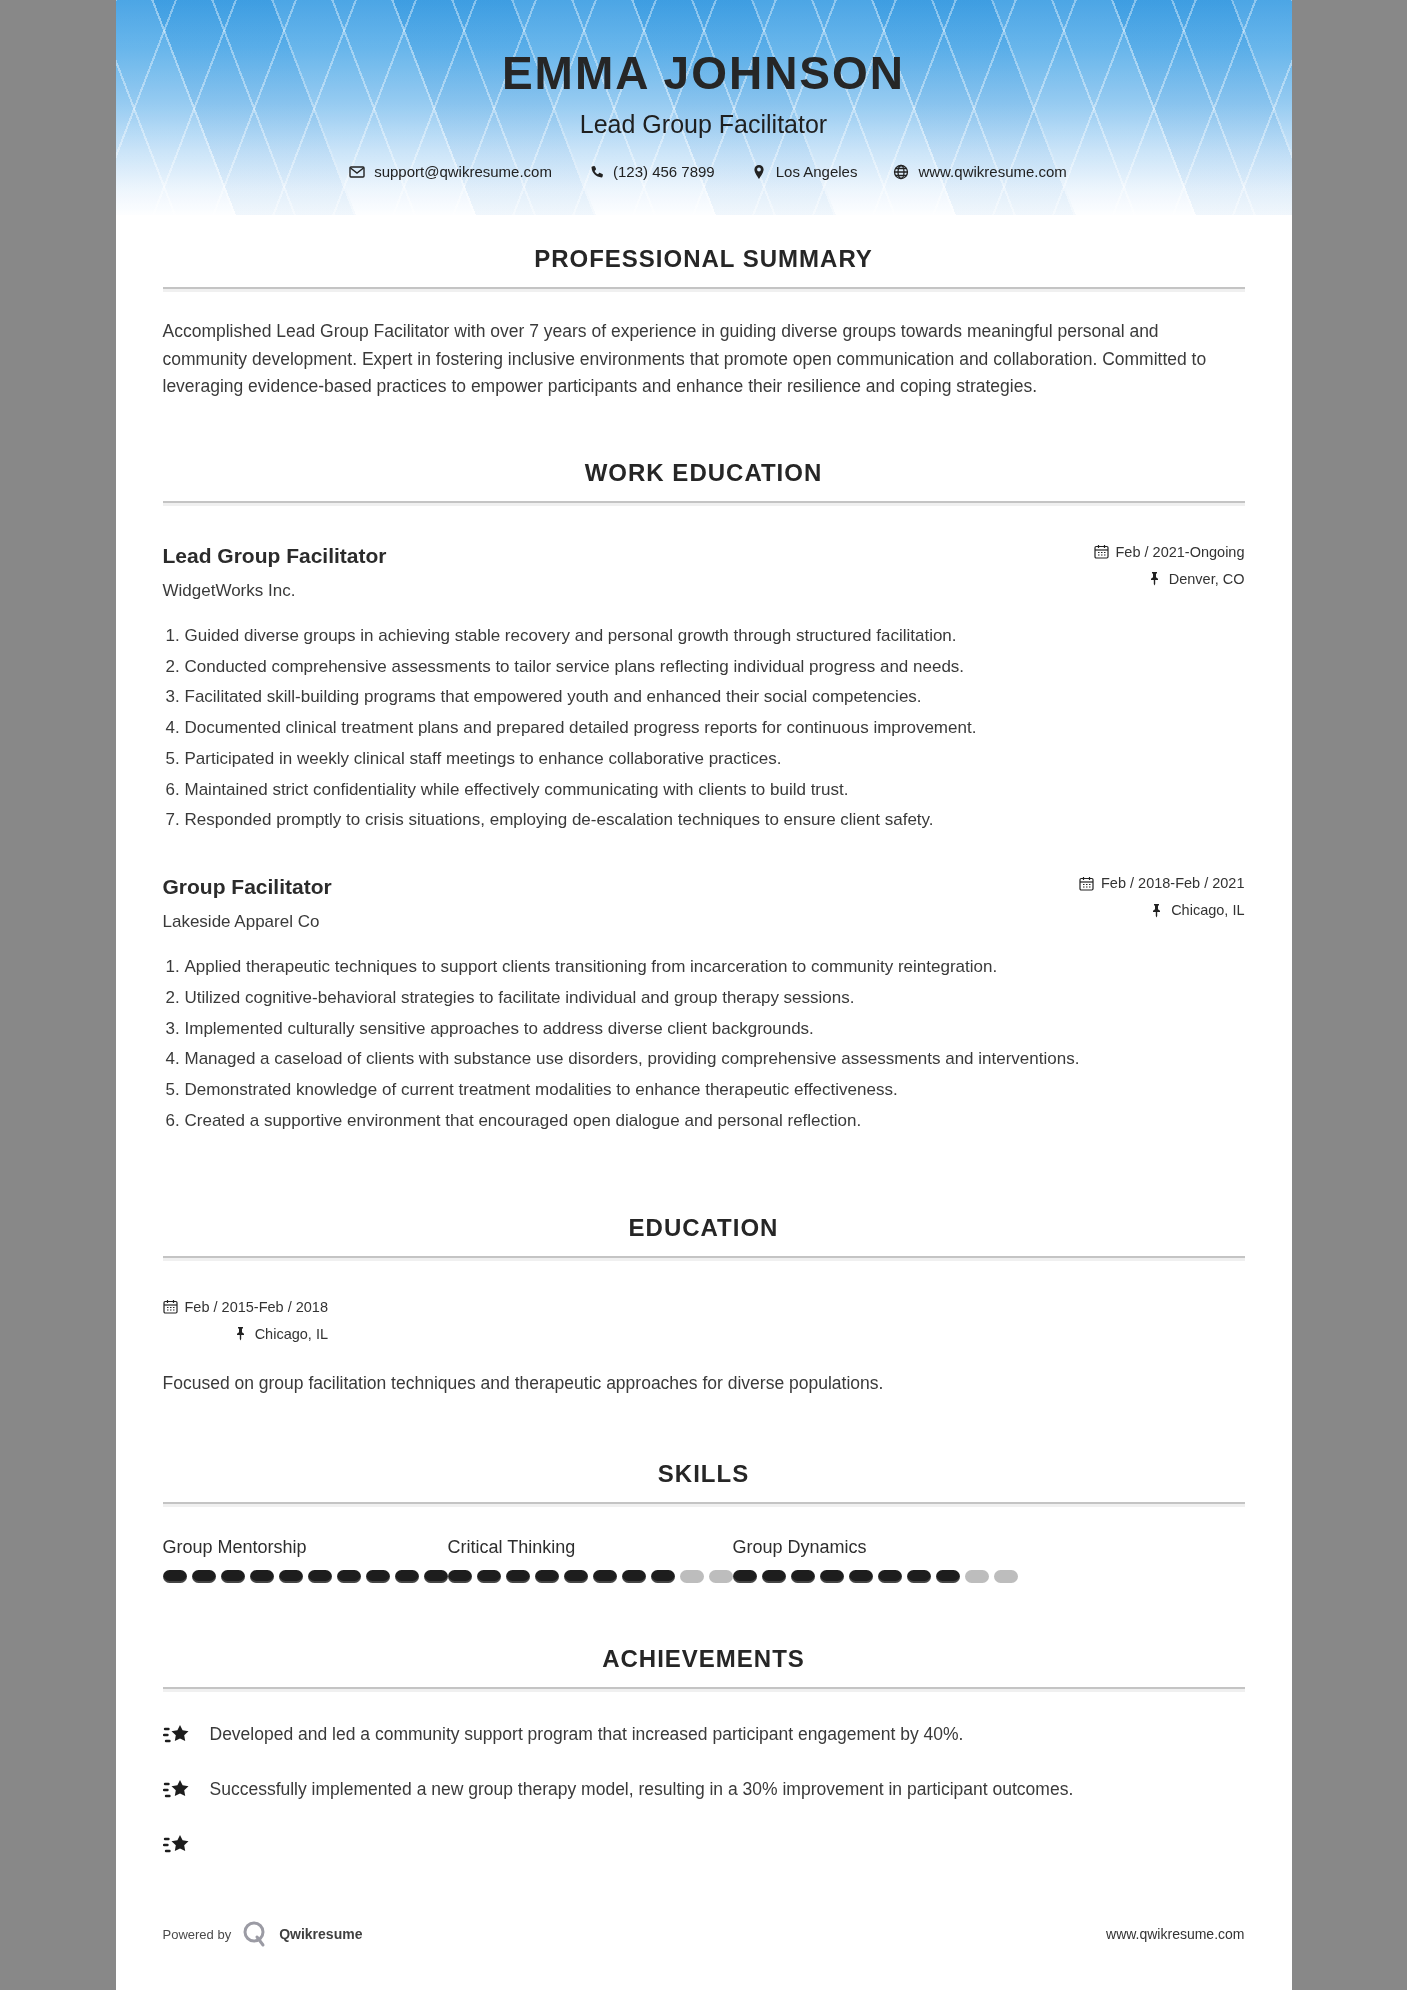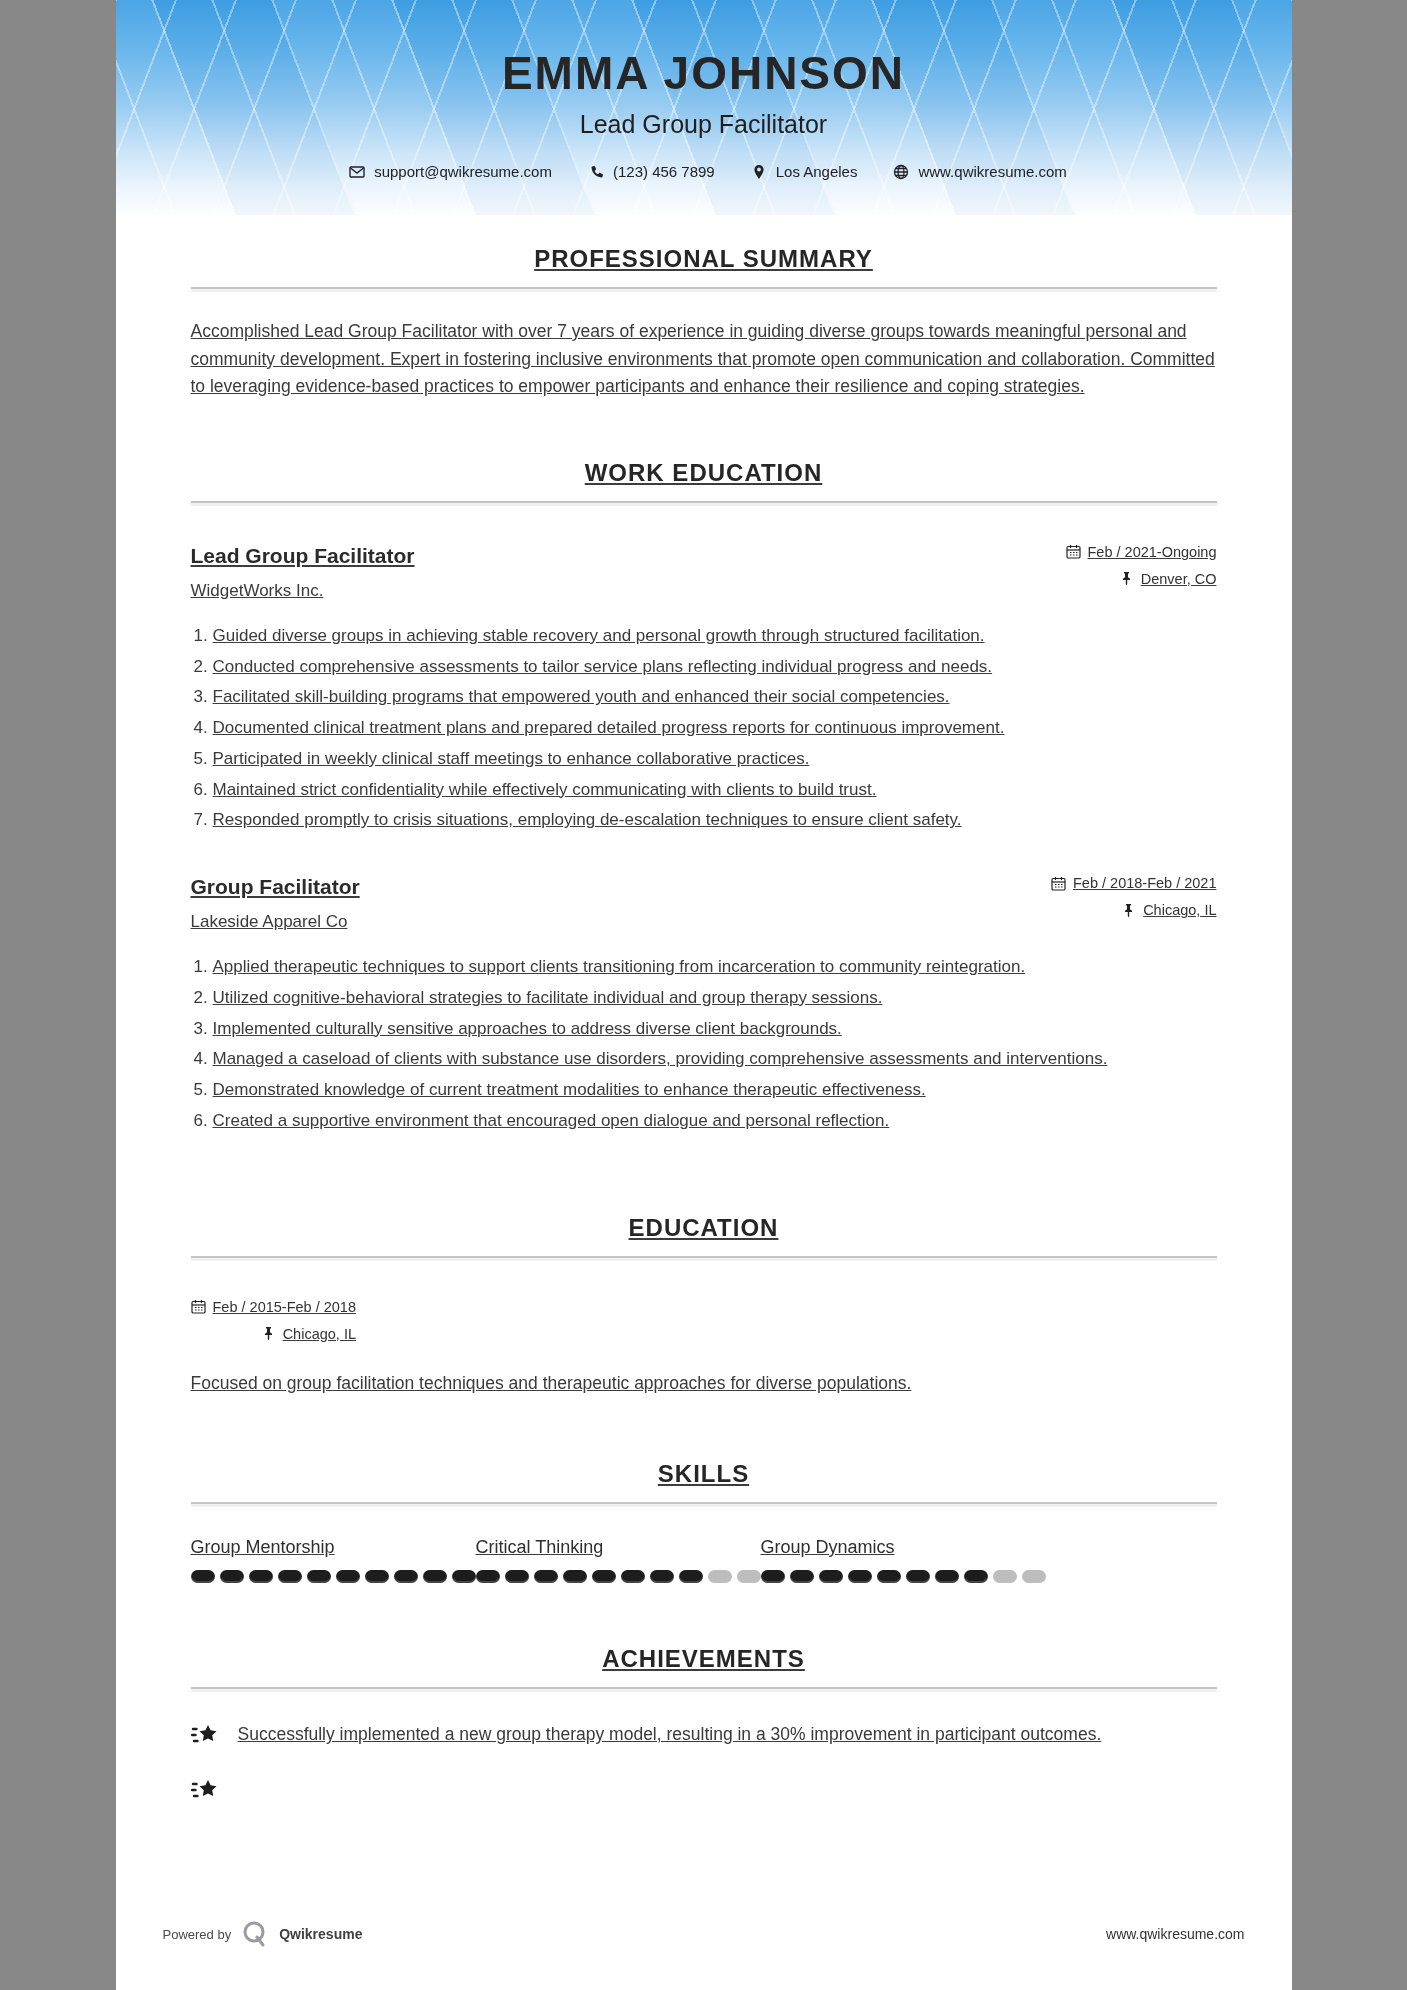--- a/index.html
+++ b/index.html
@@ -23,21 +23,21 @@
     color:#262626;
   }
   .job-title-hdr { margin-top:10px; font-size:25px; font-weight:500; color:#1f1f1f; }
   .contact-row {
     margin-top:24px; display:flex; justify-content:center; align-items:center; gap:36px;
     font-size:15px; font-weight:500; color:#222;padding-left:9px;
   }
   .contact-item { display:flex; align-items:center; gap:9px; }
   .cicon { width:16px; height:16px; flex:0 0 auto; }
   
-  .content { padding:0 75px;text-decoration:underline; }
+  .content { padding:0 47px; }
   h2.section-heading {
     text-align:center; font-size:24px; font-weight:700; letter-spacing:1px;
     color:#262626; margin-bottom:14px;
   }
   .rule {
     height:5px; background:#c4c4c4; border-bottom:3px solid #f0f0f0;
   }
   .summary-text { margin-top:26px; font-size:17.5px; line-height:1.58; color:#3a3a3a; }
   .sec-summary { margin-top:30px; }
   .sec-work { margin-top:58px; }
@@ -285,31 +285,42 @@
       <div class="ach-list">
         <div class="ach-item">
           <svg class="ach-icon" viewBox="0 0 30 30">
             <path fill="#1d1d1d" d="M17 5l2.6 5.3 5.9.9-4.3 4.1 1 5.8L17 18.4l-5.2 2.7 1-5.8-4.3-4.1 5.9-.9z"></path>
             <g stroke="#1d1d1d" stroke-width="2.4" stroke-linecap="round" stroke-dasharray="3.5 2.5">
               <path d="M2 9h6"></path>
                 <path d="M1 15h5"></path>
                 <path d="M3 21h5"></path>
             </g>
           </svg>
-          <span class="ach-text">Successfully implemented a new group therapy model, resulting in a 30% improvement in participant outcomes.</span>
+          <span class="ach-text">Developed and led a community support program that increased participant engagement by 40%.</span>
         </div>
         <div class="ach-item">
           <svg class="ach-icon" viewBox="0 0 30 30">
             <path fill="#1d1d1d" d="M17 5l2.6 5.3 5.9.9-4.3 4.1 1 5.8L17 18.4l-5.2 2.7 1-5.8-4.3-4.1 5.9-.9z"></path>
             <g stroke="#1d1d1d" stroke-width="2.4" stroke-linecap="round" stroke-dasharray="3.5 2.5">
               <path d="M2 9h6"></path>
                 <path d="M1 15h5"></path>
                 <path d="M3 21h5"></path>
             </g>
           </svg>
+          <span class="ach-text">Successfully implemented a new group therapy model, resulting in a 30% improvement in participant outcomes.</span>
+        </div>
+        <div class="ach-item">
+          <svg class="ach-icon" viewBox="0 0 30 30">
+            <path fill="#1d1d1d" d="M17 5l2.6 5.3 5.9.9-4.3 4.1 1 5.8L17 18.4l-5.2 2.7 1-5.8-4.3-4.1 5.9-.9z"></path>
+            <g stroke="#1d1d1d" stroke-width="2.4" stroke-linecap="round" stroke-dasharray="3.5 2.5">
+              <path d="M2 9h6"></path>
+                <path d="M1 15h5"></path>
+                <path d="M3 21h5"></path>
+            </g>
+          </svg>
         </div>
       </div>
     </div>
 
   </div>
 
   <div class="footer">
     <div class="footer-left">
       <span class="powered-by">Powered by</span>
       <svg class="qlogo" viewBox="0 0 28 28" fill="none" stroke="#9b9ba4" stroke-width="3">

